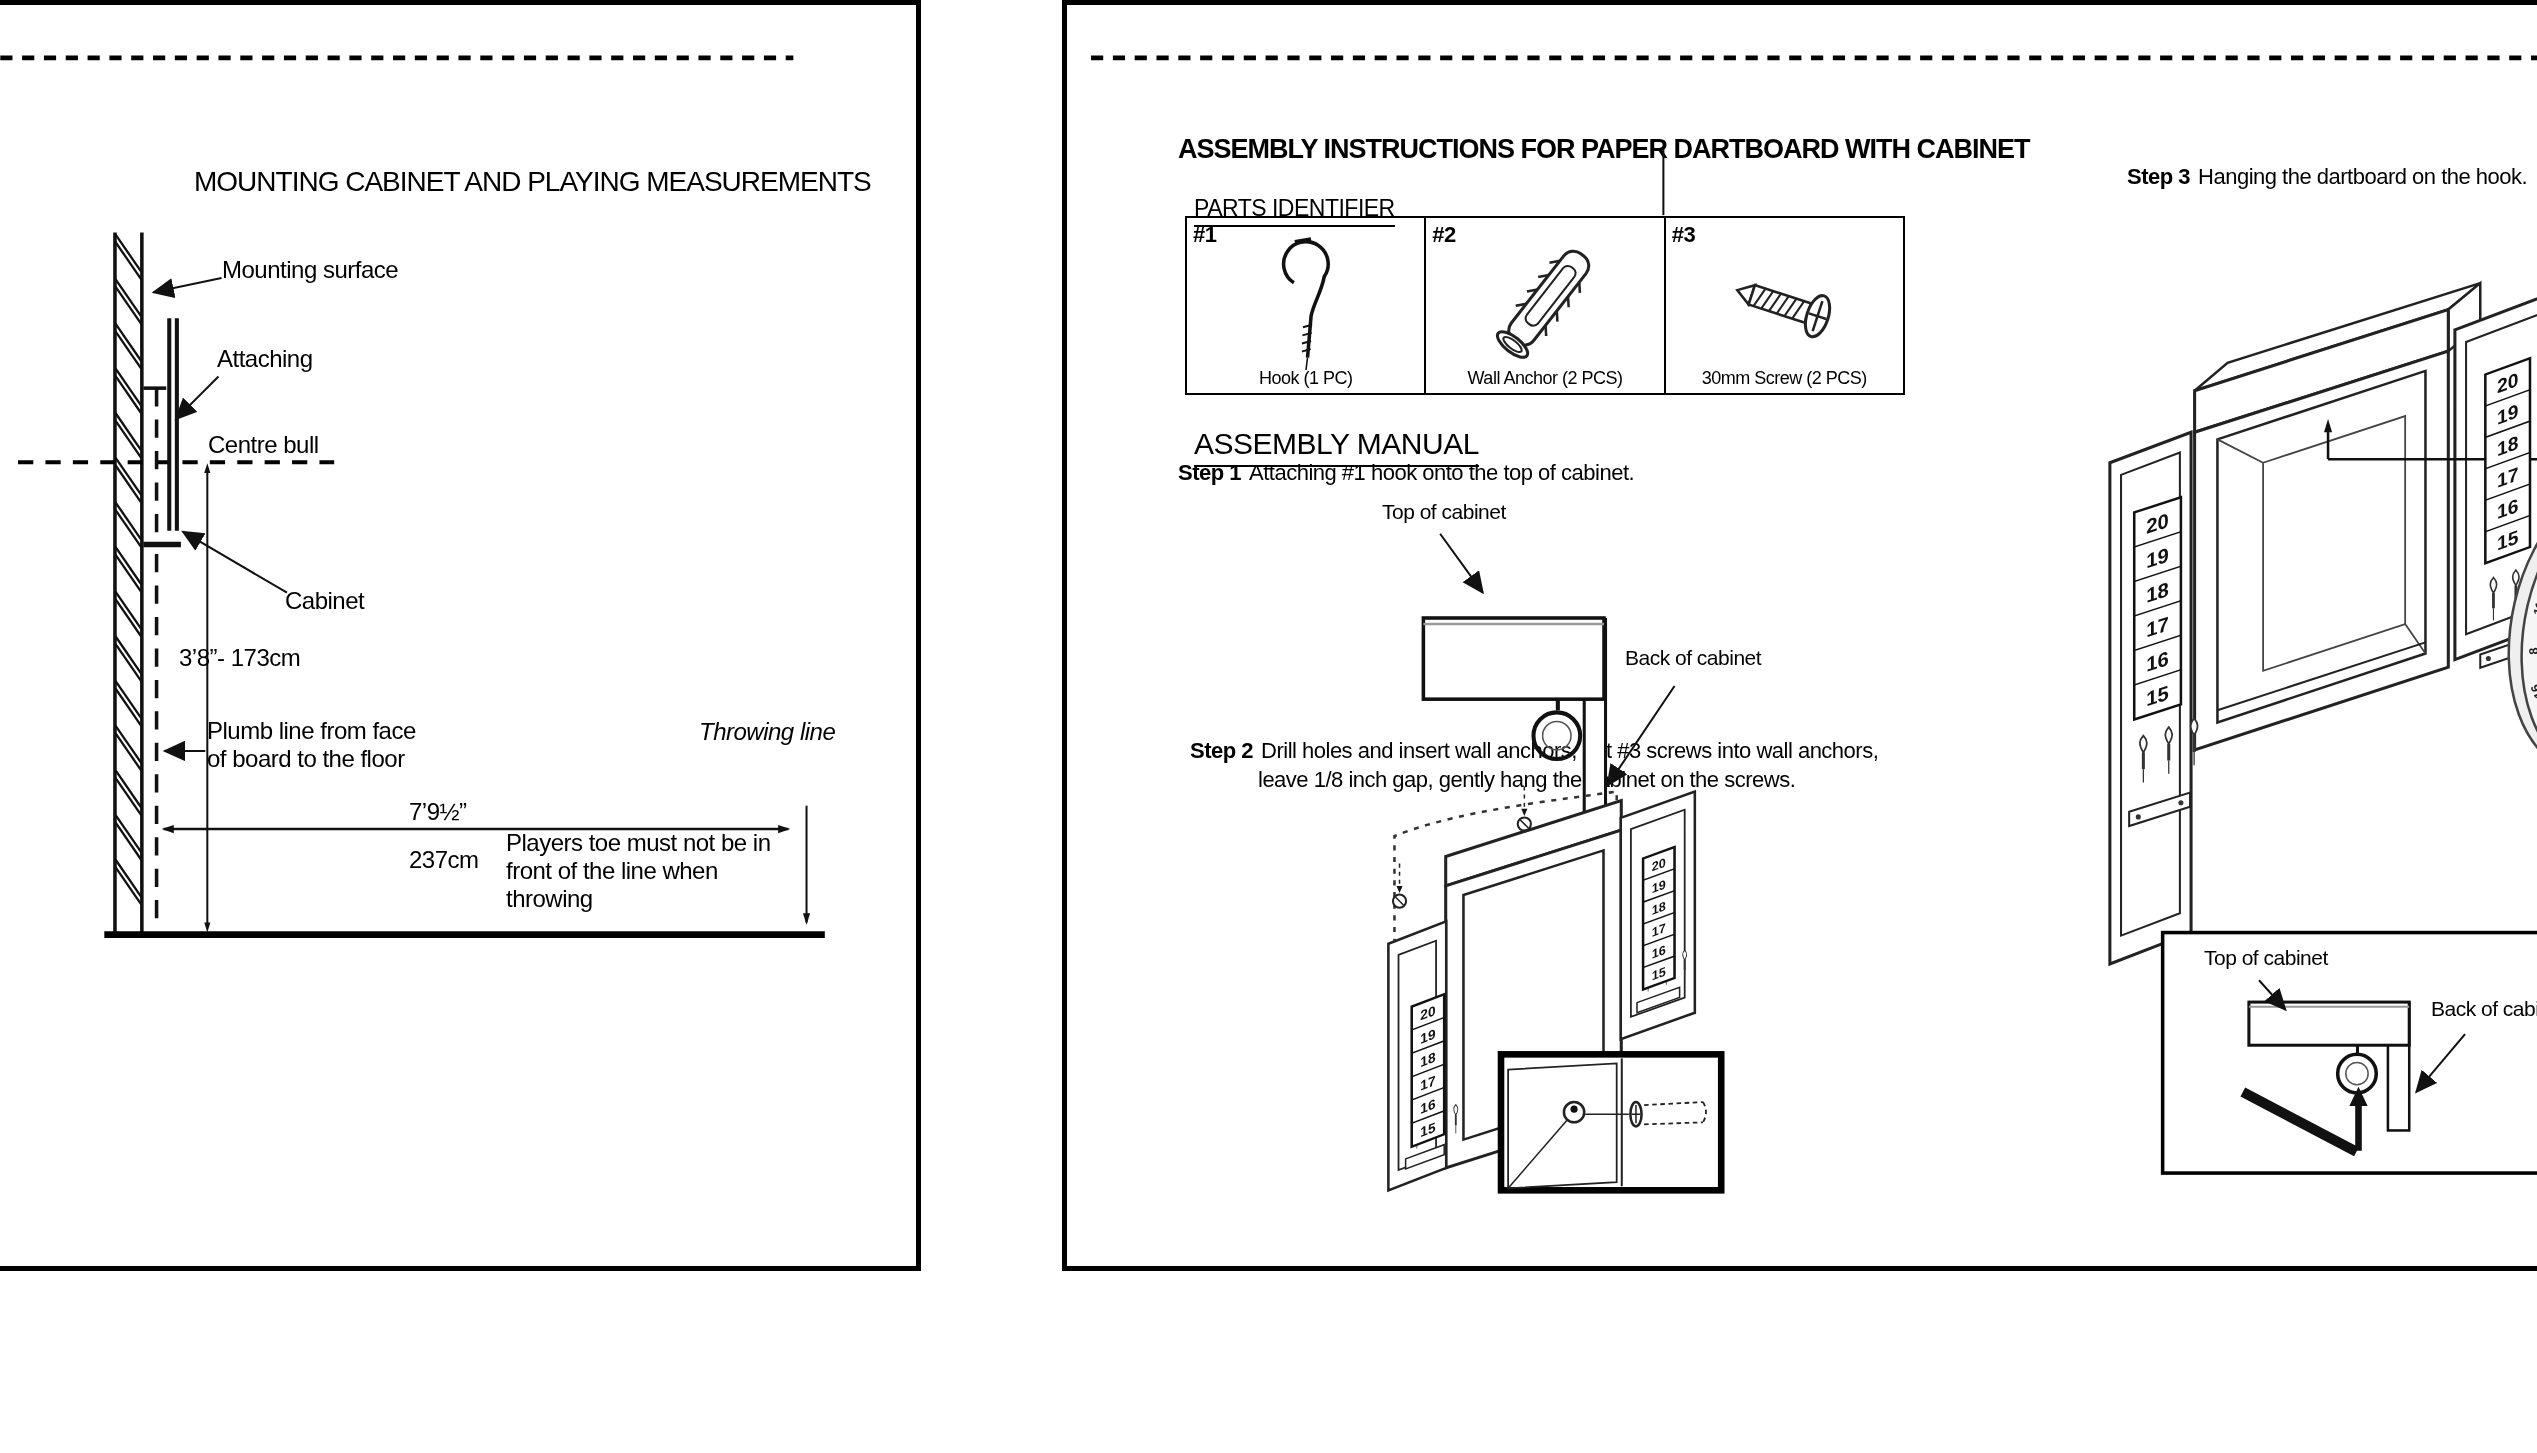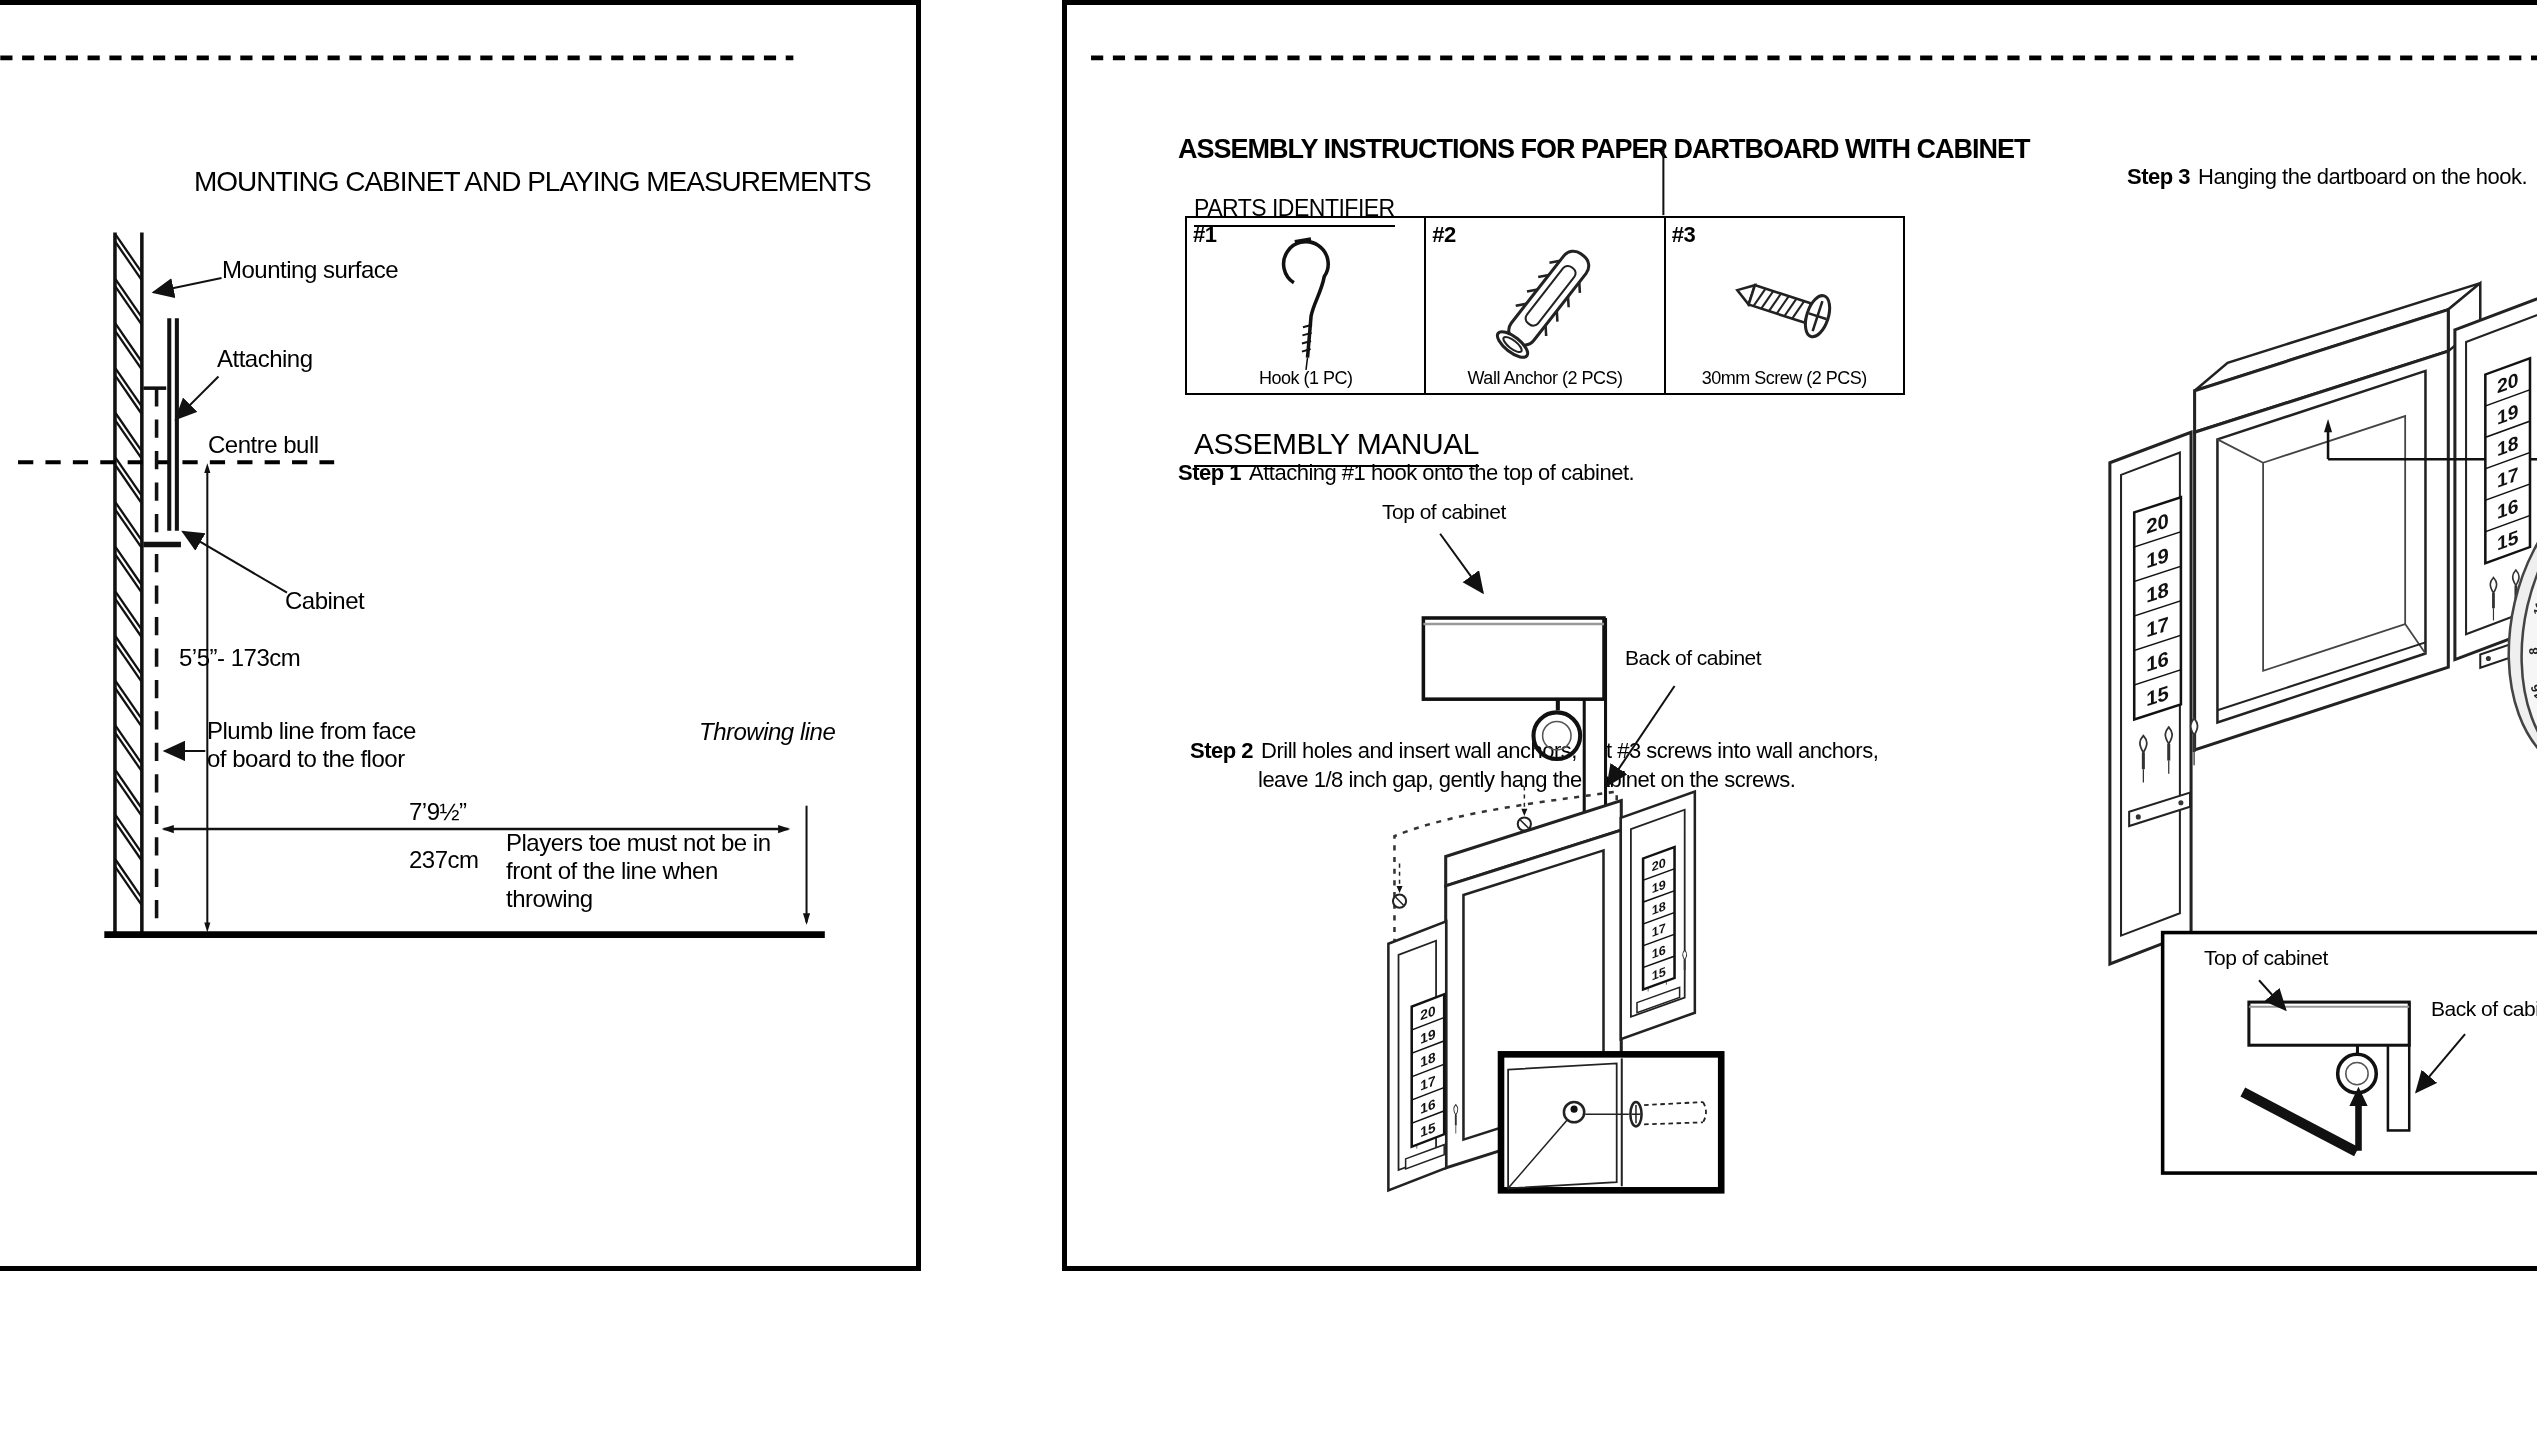--- a/index.html
+++ b/index.html
@@ -115,21 +115,21 @@
     <line x1="430" y1="742" x2="346" y2="826" stroke="#111" stroke-width="4" marker-end="url(#ahL)"></line>
     <line x1="565" y1="1168" x2="360" y2="1048" stroke="#111" stroke-width="4" marker-end="url(#ahL)"></line>
     <line x1="404" y1="1480" x2="324" y2="1480" stroke="#111" stroke-width="4" marker-end="url(#ahL)"></line>
   </svg>
 
   <div class="title" style="left:194px;top:166px;">MOUNTING CABINET AND PLAYING MEASUREMENTS</div>
   <div class="lbl" style="left:222px;top:256px;">Mounting surface</div>
   <div class="lbl" style="left:217px;top:345px;">Attaching</div>
   <div class="lbl" style="left:208px;top:431px;">Centre bull</div>
   <div class="lbl" style="left:285px;top:587px;">Cabinet</div>
-  <div class="lbl" style="left:179px;top:644px;">5’5”- 173cm</div>
+  <div class="lbl" style="left:179px;top:644px;">3’8”- 173cm</div>
   <div class="lbl pre" style="left:207px;top:717px;">Plumb line from face
 of board to the floor</div>
   <div class="lbl" style="left:699px;top:718px;font-style:italic;">Throwing line</div>
   <div class="lbl" style="left:409px;top:798px;">7’9½”</div>
   <div class="lbl" style="left:409px;top:833px;margin-top:13px;">237cm</div>
   <div class="lbl pre" style="left:506px;top:829px;">Players toe must not be in
 front of the line when
 throwing</div>
 
   <div id="panel-right" class="panel"></div>

